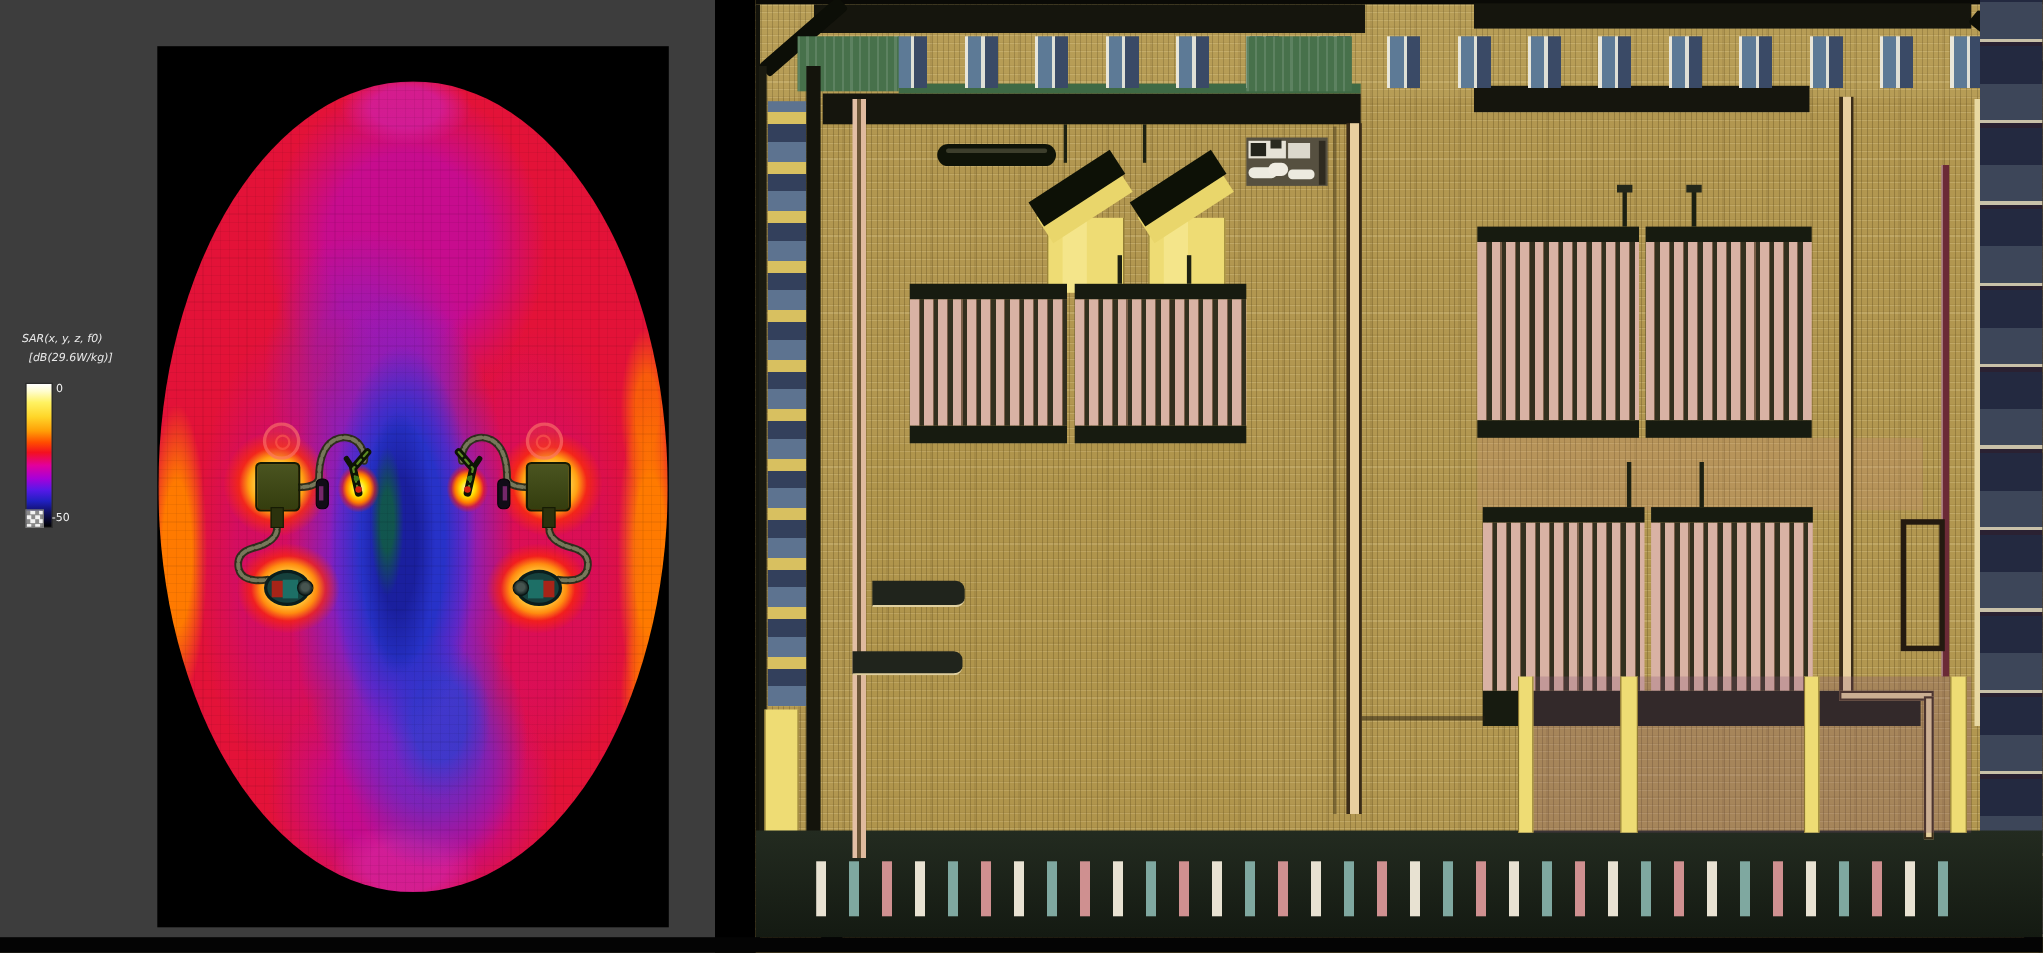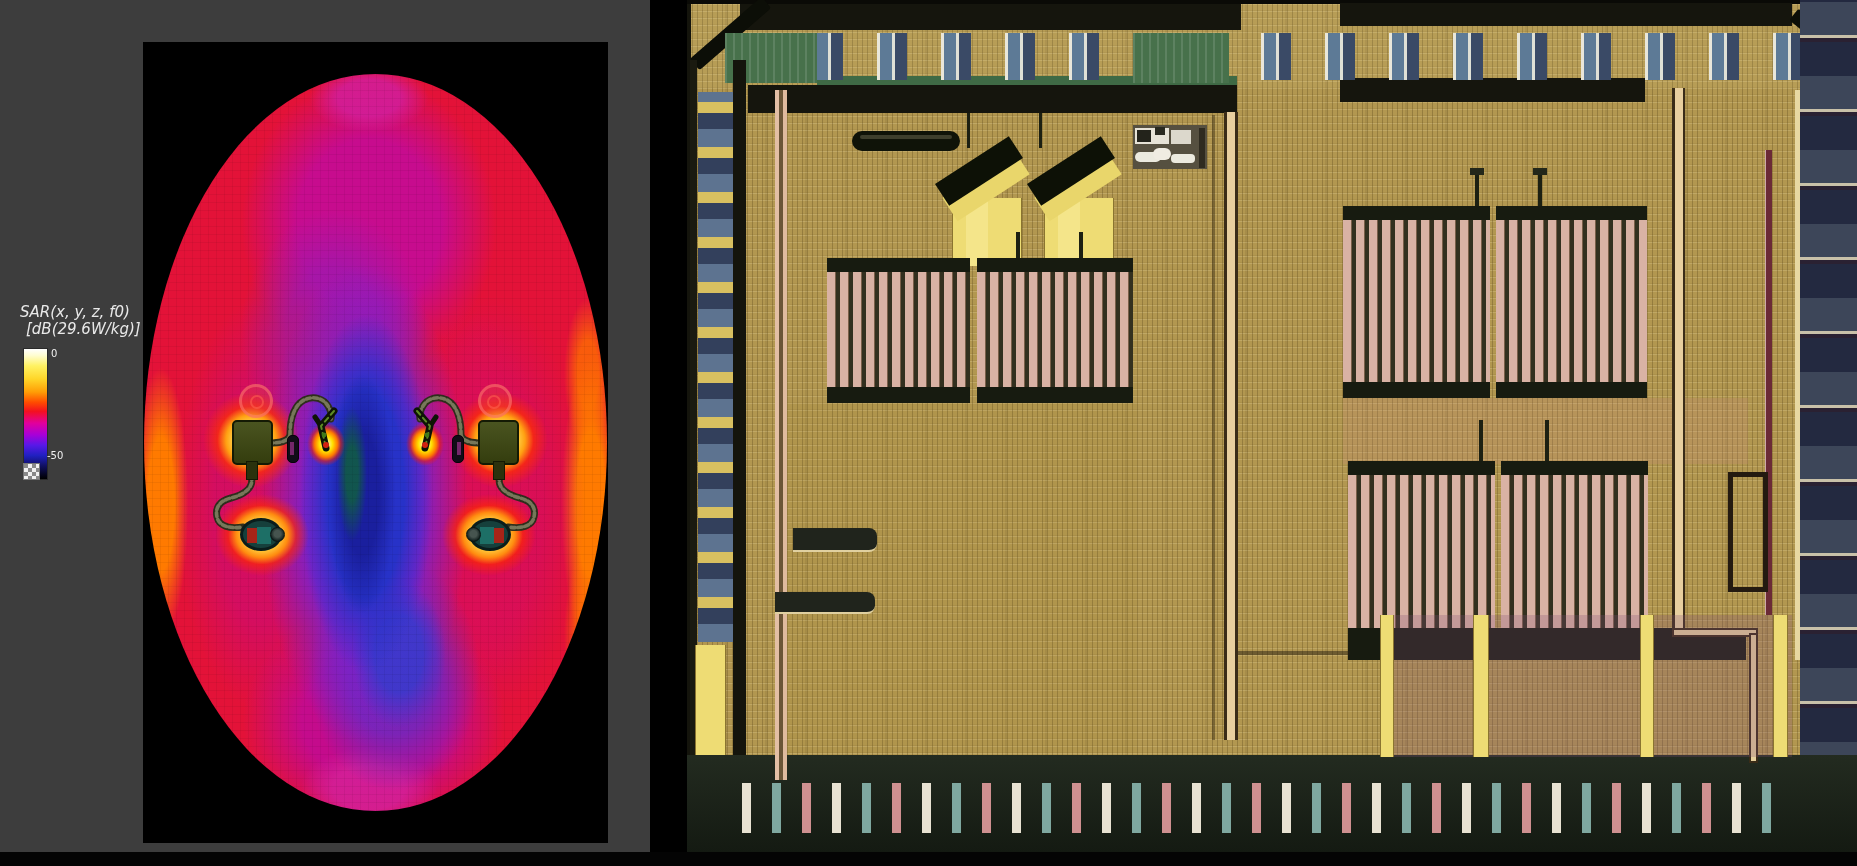--- a/index.html
+++ b/index.html
@@ -57,21 +57,21 @@
   .capsule-slit{left:2px;top:6px;width:4px;height:13px;background:#74276a;}
   .earbud{left:97px;top:476px;width:42px;height:33px;border-radius:50%;
     background:#16403c;border:3px solid #0a1d1c;box-sizing:border-box;}
   .seg-red{left:4px;top:7px;width:11px;height:15px;background:#a82418;}
   .seg-teal{left:14px;top:6px;width:14px;height:17px;background:#1d6f66;}
   .seg-dot{left:27px;top:6px;width:15px;height:15px;border-radius:50%;
     background:radial-gradient(circle at 50% 45%,#46544f 0 35%,#0e1c1a 75%);border:1px solid #0a1412;box-sizing:border-box;}
   .wire-svg{left:0;top:0;width:465px;height:801px;}
 
   
-  .legend-title{color:#e9e9e9;font-size:15px;font-style:italic;white-space:nowrap;}
+  .legend-title{color:#e9e9e9;font-size:10px;font-style:italic;white-space:nowrap;}
   .colorbar{left:23px;top:348px;width:25px;height:132px;border:1px solid #2a2a2a;box-sizing:border-box;
     background:linear-gradient(180deg,#ffffff 0%,#fffdd0 5%,#fff262 13%,#ffd629 23%,#ff9e06 33%,#ff4c00 41%,#f31020 48%,#e2009c 57%,#a800d8 66%,#5818e8 74%,#2020c0 82%,#101060 90%,#04041c 97%,#000 100%);}
   .cb-label{color:#f0f0f0;font-size:10px;}
   .checker{left:23px;top:463px;width:17px;height:17px;border:1px solid #777;box-sizing:border-box;
     background:repeating-conic-gradient(#f2f2f2 0 25%, #8a8a8a 0 50%);background-size:8px 8px;}
 
   .separator{left:650px;top:0;width:37px;height:866px;background:#000;}
   .bottom-strip{left:0;top:852px;width:1857px;height:14px;background:#040404;}
 
   
@@ -171,21 +171,21 @@
         <div class="abs seg-dot"></div>
       </div>
     </div>
   </div>
 
   <div class="abs legend-title" style="left:20px;top:303px;">SAR(x, y, z, f0)</div>
   <div class="abs legend-title" style="left:26px;top:320px;">[dB(29.6W/kg)]</div>
   <div class="abs colorbar"></div>
   <div class="abs cb-label" style="left:51px;top:348px;">0</div>
   <div class="abs checker"></div>
-  <div class="abs cb-label" style="left:47px;top:450px;">-50</div>
+  <div class="abs cb-label" style="left:47px;top:466px;">-50</div>
 </div>
 
 <div class="abs separator"></div>
 
 <div class="abs chip-panel">
 
   <div class="abs tint" style="left:0;top:0;width:1170px;height:88px;background:rgba(235,215,150,.10);"></div>
   <div class="abs tint" style="left:100px;top:403px;width:350px;height:350px;background:rgba(150,130,40,.08);"></div>
   <div class="abs tint" style="left:656px;top:398px;width:405px;height:66px;background:rgba(205,140,130,.20);"></div>
 

